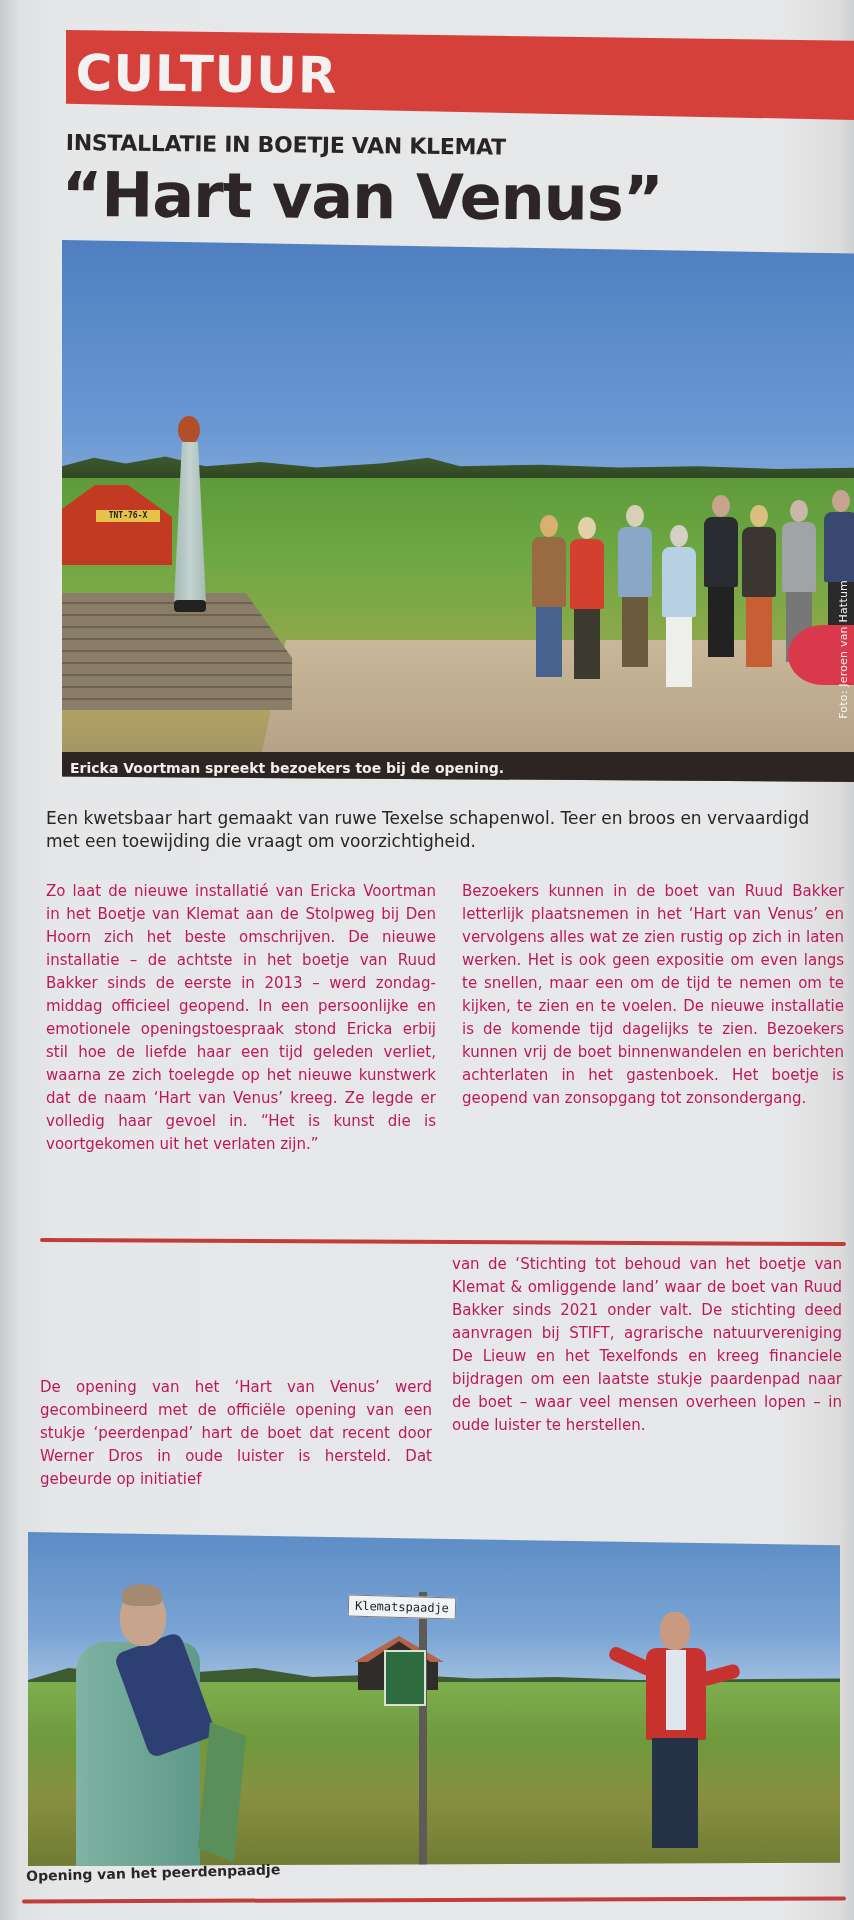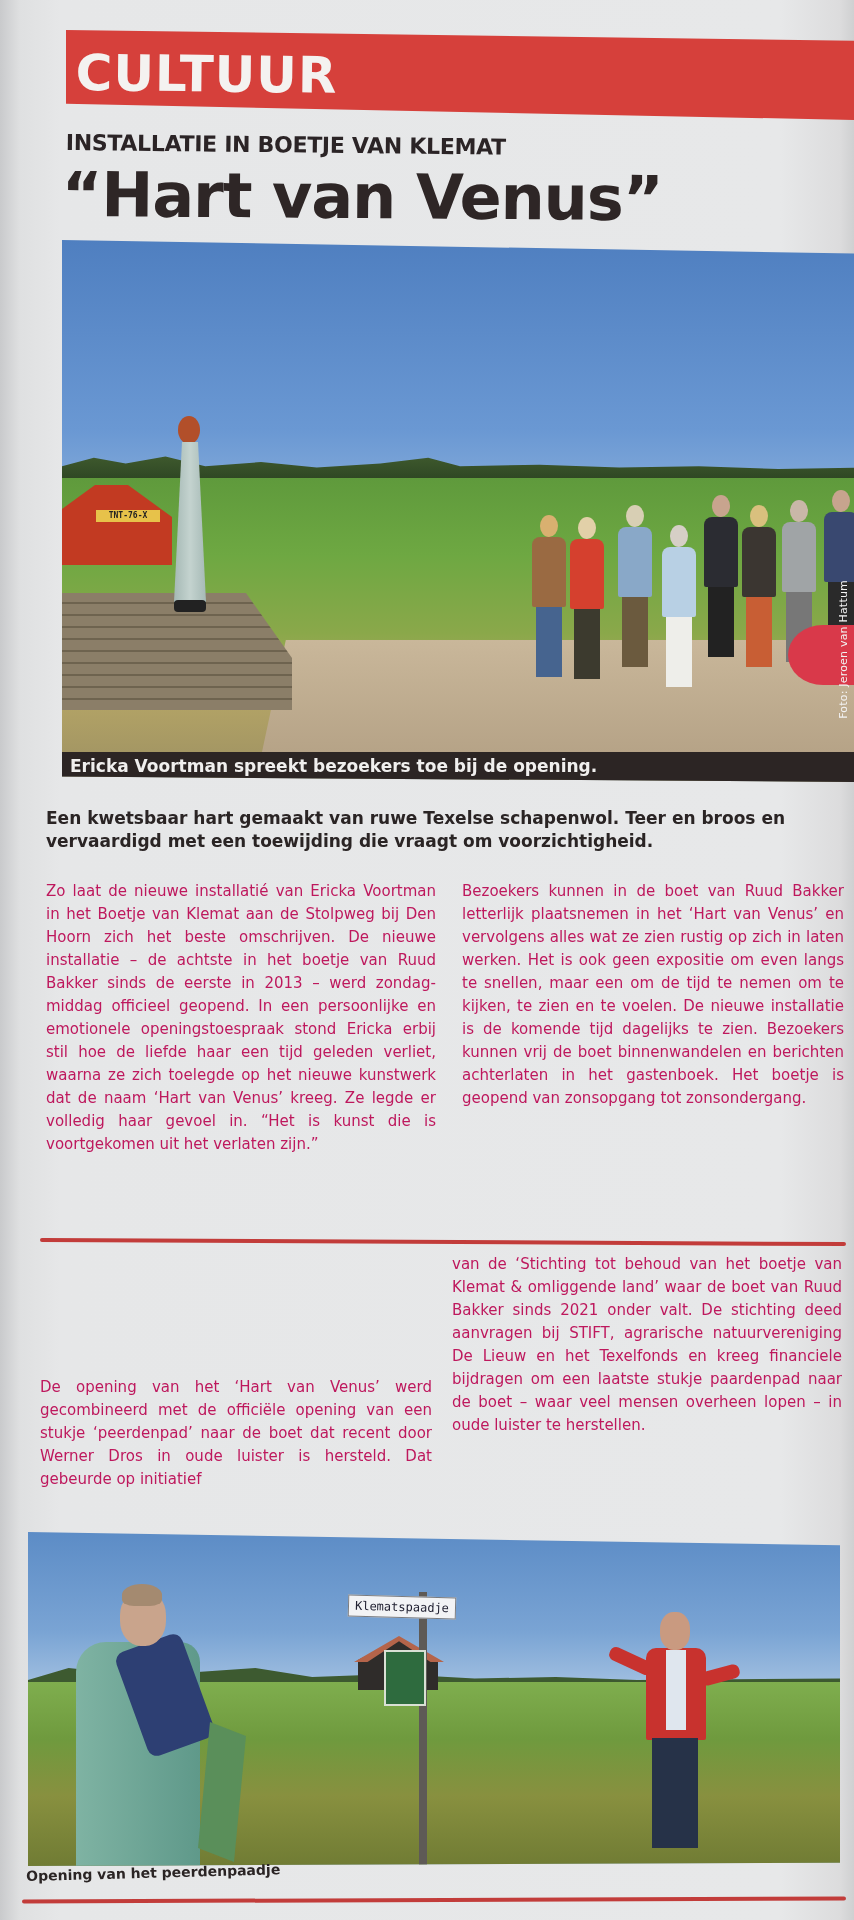--- a/index.html
+++ b/index.html
@@ -92,27 +92,27 @@
     position: absolute; right: 8px; top: 340px;
     writing-mode: vertical-rl; transform: rotate(180deg);
     font-size: 11px; color: #f2f2f2; letter-spacing: 0.2px;
   }
   .caption-bar {
     position: absolute; left: 0; bottom: 0; width: 100%; height: 30px;
     background: #2c2524;
   }
   .caption1 {
     position: absolute; left: 8px; bottom: 6px;
-    font-size: 17px; font-weight: bold; color: #f0efee;
+    font-size: 14px; font-weight: bold; color: #f0efee;
   }
 
   
   .lead {
     position: absolute; left: 46px; top: 807px; width: 790px;
-    font-size: 17px; font-weight: bold; line-height: 23px; color: #2a2424;
+    font-size: 17px; font-weight: normal; line-height: 23px; color: #2a2424;
   }
 
   
   .col {
     position: absolute; font-size: 15px; line-height: 23px; color: #be185d;
     text-align: justify; hyphens: manual;
   }
   .col p { margin: 0; }
   .col1 { left: 46px; top: 880px; width: 390px; }
   .col2 { left: 462px; top: 880px; width: 382px; }
@@ -263,21 +263,21 @@
   <div class="col col1">
     <p>Zo laat de nieuwe installatié van Ericka Voortman in het Boetje van Klemat aan de Stolpweg bij Den Hoorn zich het beste omschrijven. De nieuwe installatie – de achtste in het boetje van Ruud Bakker sinds de eerste in 2013 – werd zondag­middag officieel geopend. In een persoon­lijke en emotionele openingstoespraak stond Ericka erbij stil hoe de liefde haar een tijd geleden verliet, waarna ze zich toelegde op het nieuwe kunstwerk dat de naam ‘Hart van Venus’ kreeg. Ze legde er volledig haar gevoel in. “Het is kunst die is voortgekomen uit het verlaten zijn.”</p>
   </div>
   <div class="col col2">
     <p>Bezoekers kunnen in de boet van Ruud Bakker letterlijk plaatsnemen in het ‘Hart van Venus’ en vervolgens alles wat ze zien rustig op zich in laten werken. Het is ook geen expositie om even langs te snellen, maar een om de tijd te nemen om te kij­ken, te zien en te voelen. De nieuwe in­stallatie is de komende tijd dagelijks te zien. Bezoekers kunnen vrij de boet bin­nenwandelen en berichten achterlaten in het gastenboek. Het boetje is geopend van zonsopgang tot zonsondergang.</p>
   </div>
 
   <div class="rule rule1"></div>
 
   <div class="col col3">
-    <p>De opening van het ‘Hart van Venus’ werd gecombineerd met de officiële opening van een stukje ‘peerdenpad’ naar de boet dat recent door Werner Dros in oude luis­ter is hersteld. Dat gebeurde op initiatief</p>
+    <p>De opening van het ‘Hart van Venus’ werd gecombineerd met de officiële opening van een stukje ‘peerdenpad’ hart de boet dat recent door Werner Dros in oude luis­ter is hersteld. Dat gebeurde op initiatief</p>
   </div>
   <div class="col col4">
     <p>van de ‘Stichting tot behoud van het boe­tje van Klemat &amp; omliggende land’ waar de boet van Ruud Bakker sinds 2021 on­der valt. De stichting deed aanvragen bij STIFT, agrarische natuurvereniging De Lieuw en het Texelfonds en kreeg financi­ele bijdragen om een laatste stukje paar­denpad naar de boet – waar veel mensen overheen lopen – in oude luister te her­stellen.</p>
   </div>
 
   <figure class="photo2">
     <div class="p2-trees"></div>
     <div class="p2-field"></div>
     <div class="p2-barn"></div>
     <div class="p2-barnroof"></div>

